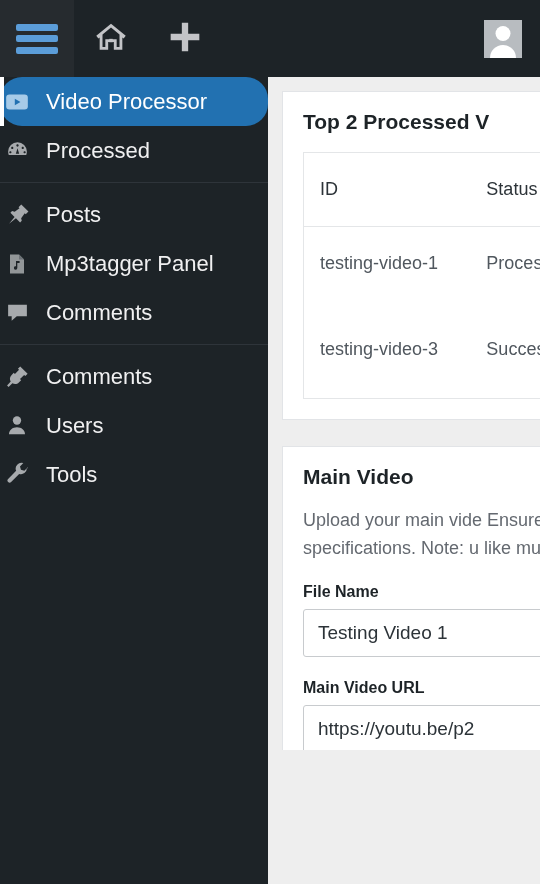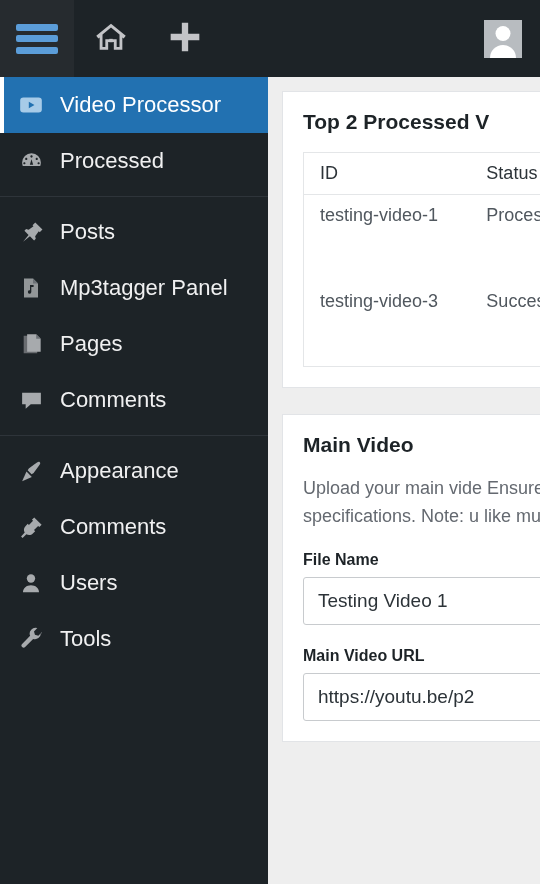--- a/index.html
+++ b/index.html
@@ -57,26 +57,26 @@
     position: absolute;
     top: 77px; left: 0;
     width: 268px;
     height: 807px;
     background: #1d2327;
     overflow: hidden;
     z-index: 20;
   }
   .menu-item {
     position: relative;
-    height: 56px;
+    height: 49px;
     display: flex;
     align-items: center;
-    padding-left: 14px;
     color: #f0f0f1;
     font-size: 22px;
+    border-radius: 22px;
   }
   .menu-item .mi-icon {
     width: 34px;
     min-width: 34px;
     display: flex;
     align-items: center;
     justify-content: center;
     margin-right: 12px;
   }
   .menu-item .mi-icon svg { display: block; }
@@ -132,21 +132,21 @@
   }
 
   table.proc {
     border-collapse: collapse;
     width: 380px;
     border: 1px solid #e4e6e8;
     table-layout: fixed;
   }
   table.proc th, table.proc td {
     text-align: left;
-    padding: 10px 16px;
+    padding: 26px 16px;
     font-size: 18px;
     font-weight: normal;
     color: #3c434a;
     vertical-align: top;
     word-wrap: break-word;
   }
   table.proc thead th {
     border-bottom: 1px solid #e4e6e8;
     color: #2c3338;
   }
@@ -256,51 +256,32 @@
       <svg width="24" height="24" viewBox="0 0 24 24" fill="#a7aaad" aria-hidden="true">
         <path d="M5 2.5h9l5 5v14H5z" opacity=".85"></path>
         <path d="M14 2.5l5 5h-5z" fill="#6c7176"></path>
         <path d="M11 9v5.3a1.7 1.7 0 1 0 1.3 1.6V11h2.3V9z" fill="#1d2327"></path>
       </svg>
     </span>
     <span class="mi-label">Mp3tagger Panel</span>
   </div>
 
 
-  <div class="menu-item">
-    <span class="mi-icon">
-      <svg width="25" height="25" viewBox="0 0 24 24" fill="#a7aaad" aria-hidden="true">
-        <path d="M4.5 3.5h8.7l4.3 4.3v12.7H4.5z" opacity=".55"></path>
-        <path d="M7.8 2.2h8.7l4.3 4.3V19H7.8z"></path>
-        <path d="M16.5 2.2l4.3 4.3h-4.3z" fill="#6c7176"></path>
-      </svg>
-    </span>
-    <span class="mi-label">Pages</span>
-  </div>
 
   <div class="menu-item">
     <span class="mi-icon">
       <svg width="25" height="25" viewBox="0 0 24 24" fill="#a7aaad" aria-hidden="true">
         <path d="M3 4.5h18v11.2h-9.7L6.4 20v-4.3H3z"></path>
       </svg>
     </span>
     <span class="mi-label">Comments</span>
   </div>
 
   <div class="sep-line"></div>
 
-  <div class="menu-item">
-    <span class="mi-icon">
-      <svg width="25" height="25" viewBox="0 0 24 24" fill="#a7aaad" aria-hidden="true">
-        <path d="M18.9 2.6c-1 0-7.6 5-9.3 6.3l-1.3 2 3.8 3.8 2-1.3c1.3-1.7 6.3-8.3 6.3-9.3 0-.9-.6-1.5-1.5-1.5z"></path>
-        <path d="M7.2 12.1 3 21.4l9.3-4.2z"></path>
-      </svg>
-    </span>
-    <span class="mi-label">Appearance</span>
-  </div>
 
   <div class="menu-item">
     <span class="mi-icon">
       <svg width="25" height="25" viewBox="0 0 24 24" fill="#a7aaad" aria-hidden="true">
         <path d="M14.6 2.3 12.4 4.5l1.1 1.1-4 4-1.1-1.1-2.2 2.2c-1.7 1.7-1.9 4.2-.7 6.2L2 20.6l1.4 1.4 3.7-3.5c2 1.2 4.5 1 6.2-.7l2.2-2.2-1.1-1.1 4-4 1.1 1.1 2.2-2.2z"></path>
       </svg>
     </span>
     <span class="mi-label">Comments</span>
   </div>
 

